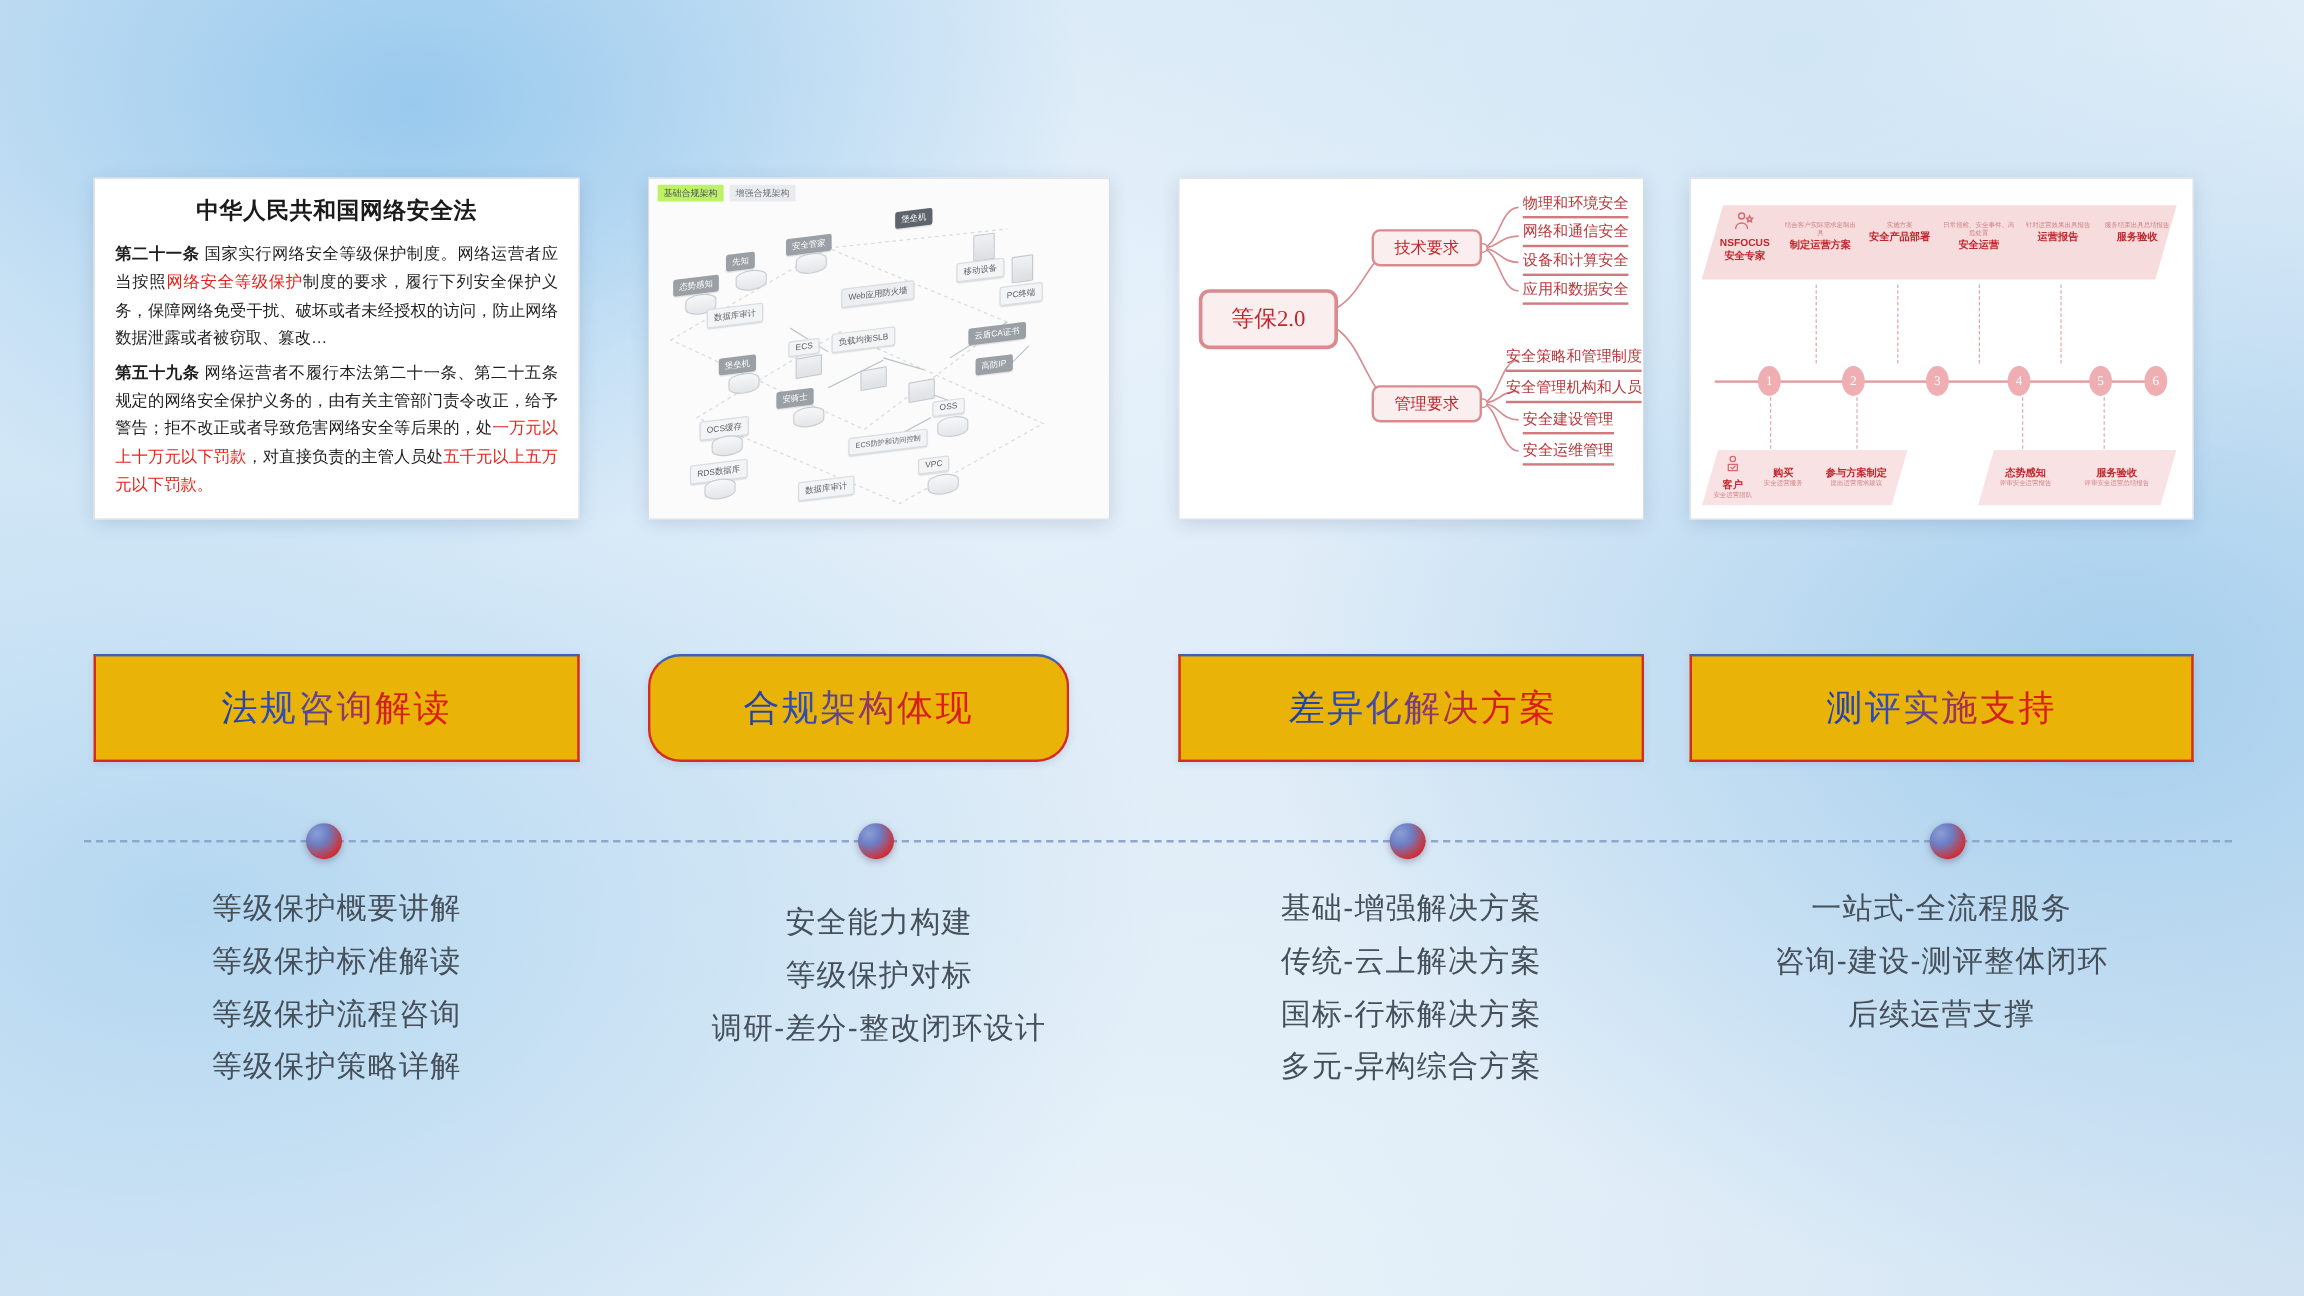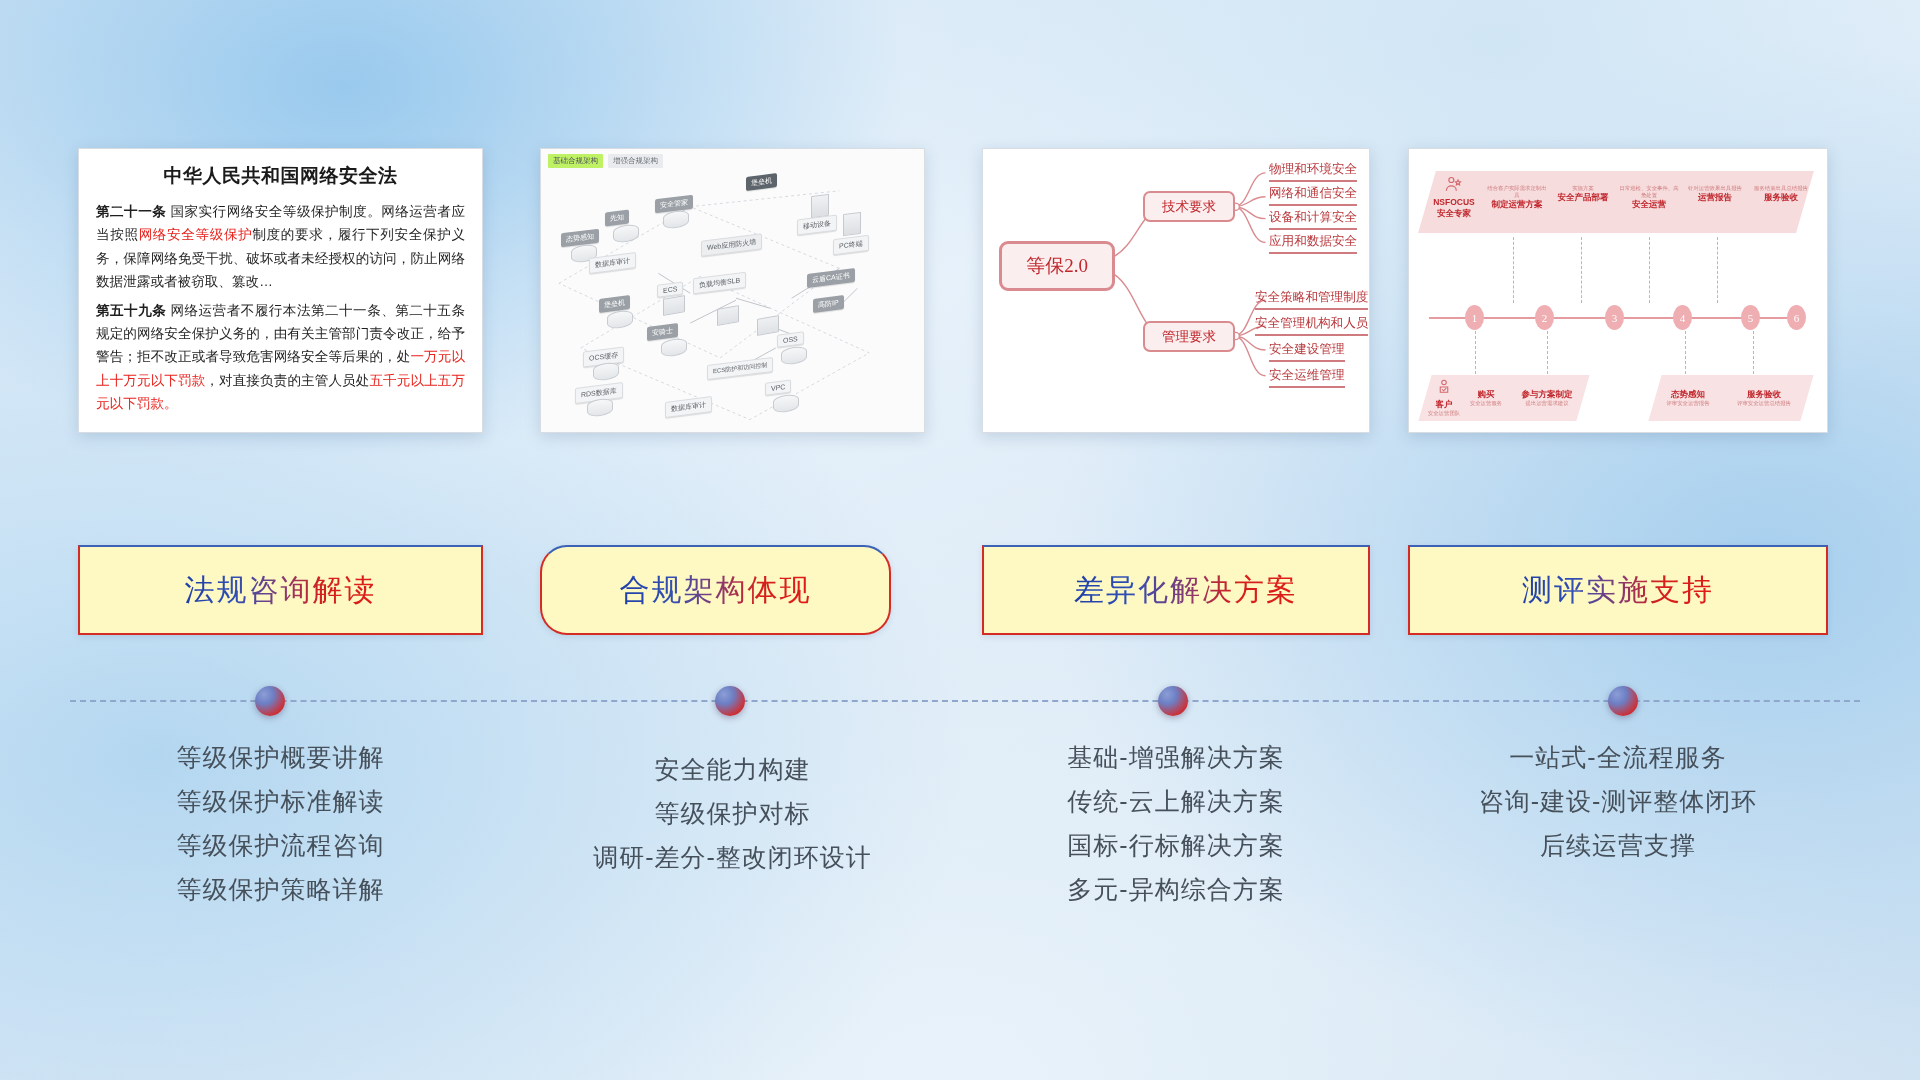--- a/index.html
+++ b/index.html
@@ -119,21 +119,21 @@
     display: flex; align-items: center; justify-content: center;
     font-family: "Liberation Serif", serif;
   }
   .nsf-dash { position: absolute; width: 0; border-left: 1px dashed #e3a4a8; }
   .nsf-icon { position: absolute; color: #d4686d; }
 
   
   .labels { position: absolute; left: 0; top: 545px; width: 1920px; height: 92px; }
   .label-box {
     position: absolute; top: 0; height: 90px;
-    background: #fef9c3;
+    background: #eab308;
     border: 2px solid #d42b25;
     border-top-color: #3b62b5;
     display: flex; align-items: center; justify-content: center;
     box-shadow: 0 2px 6px rgba(40,70,120,0.12);
   }
   .label-box.b1 { left: 78px;   width: 405px; }
   .label-box.b2 { left: 540px;  width: 351px; border-radius: 27px; }
   .label-box.b3 { left: 982px;  width: 388px; padding-left: 20px; }
   .label-box.b4 { left: 1408px; width: 420px; }
   .label-text {

